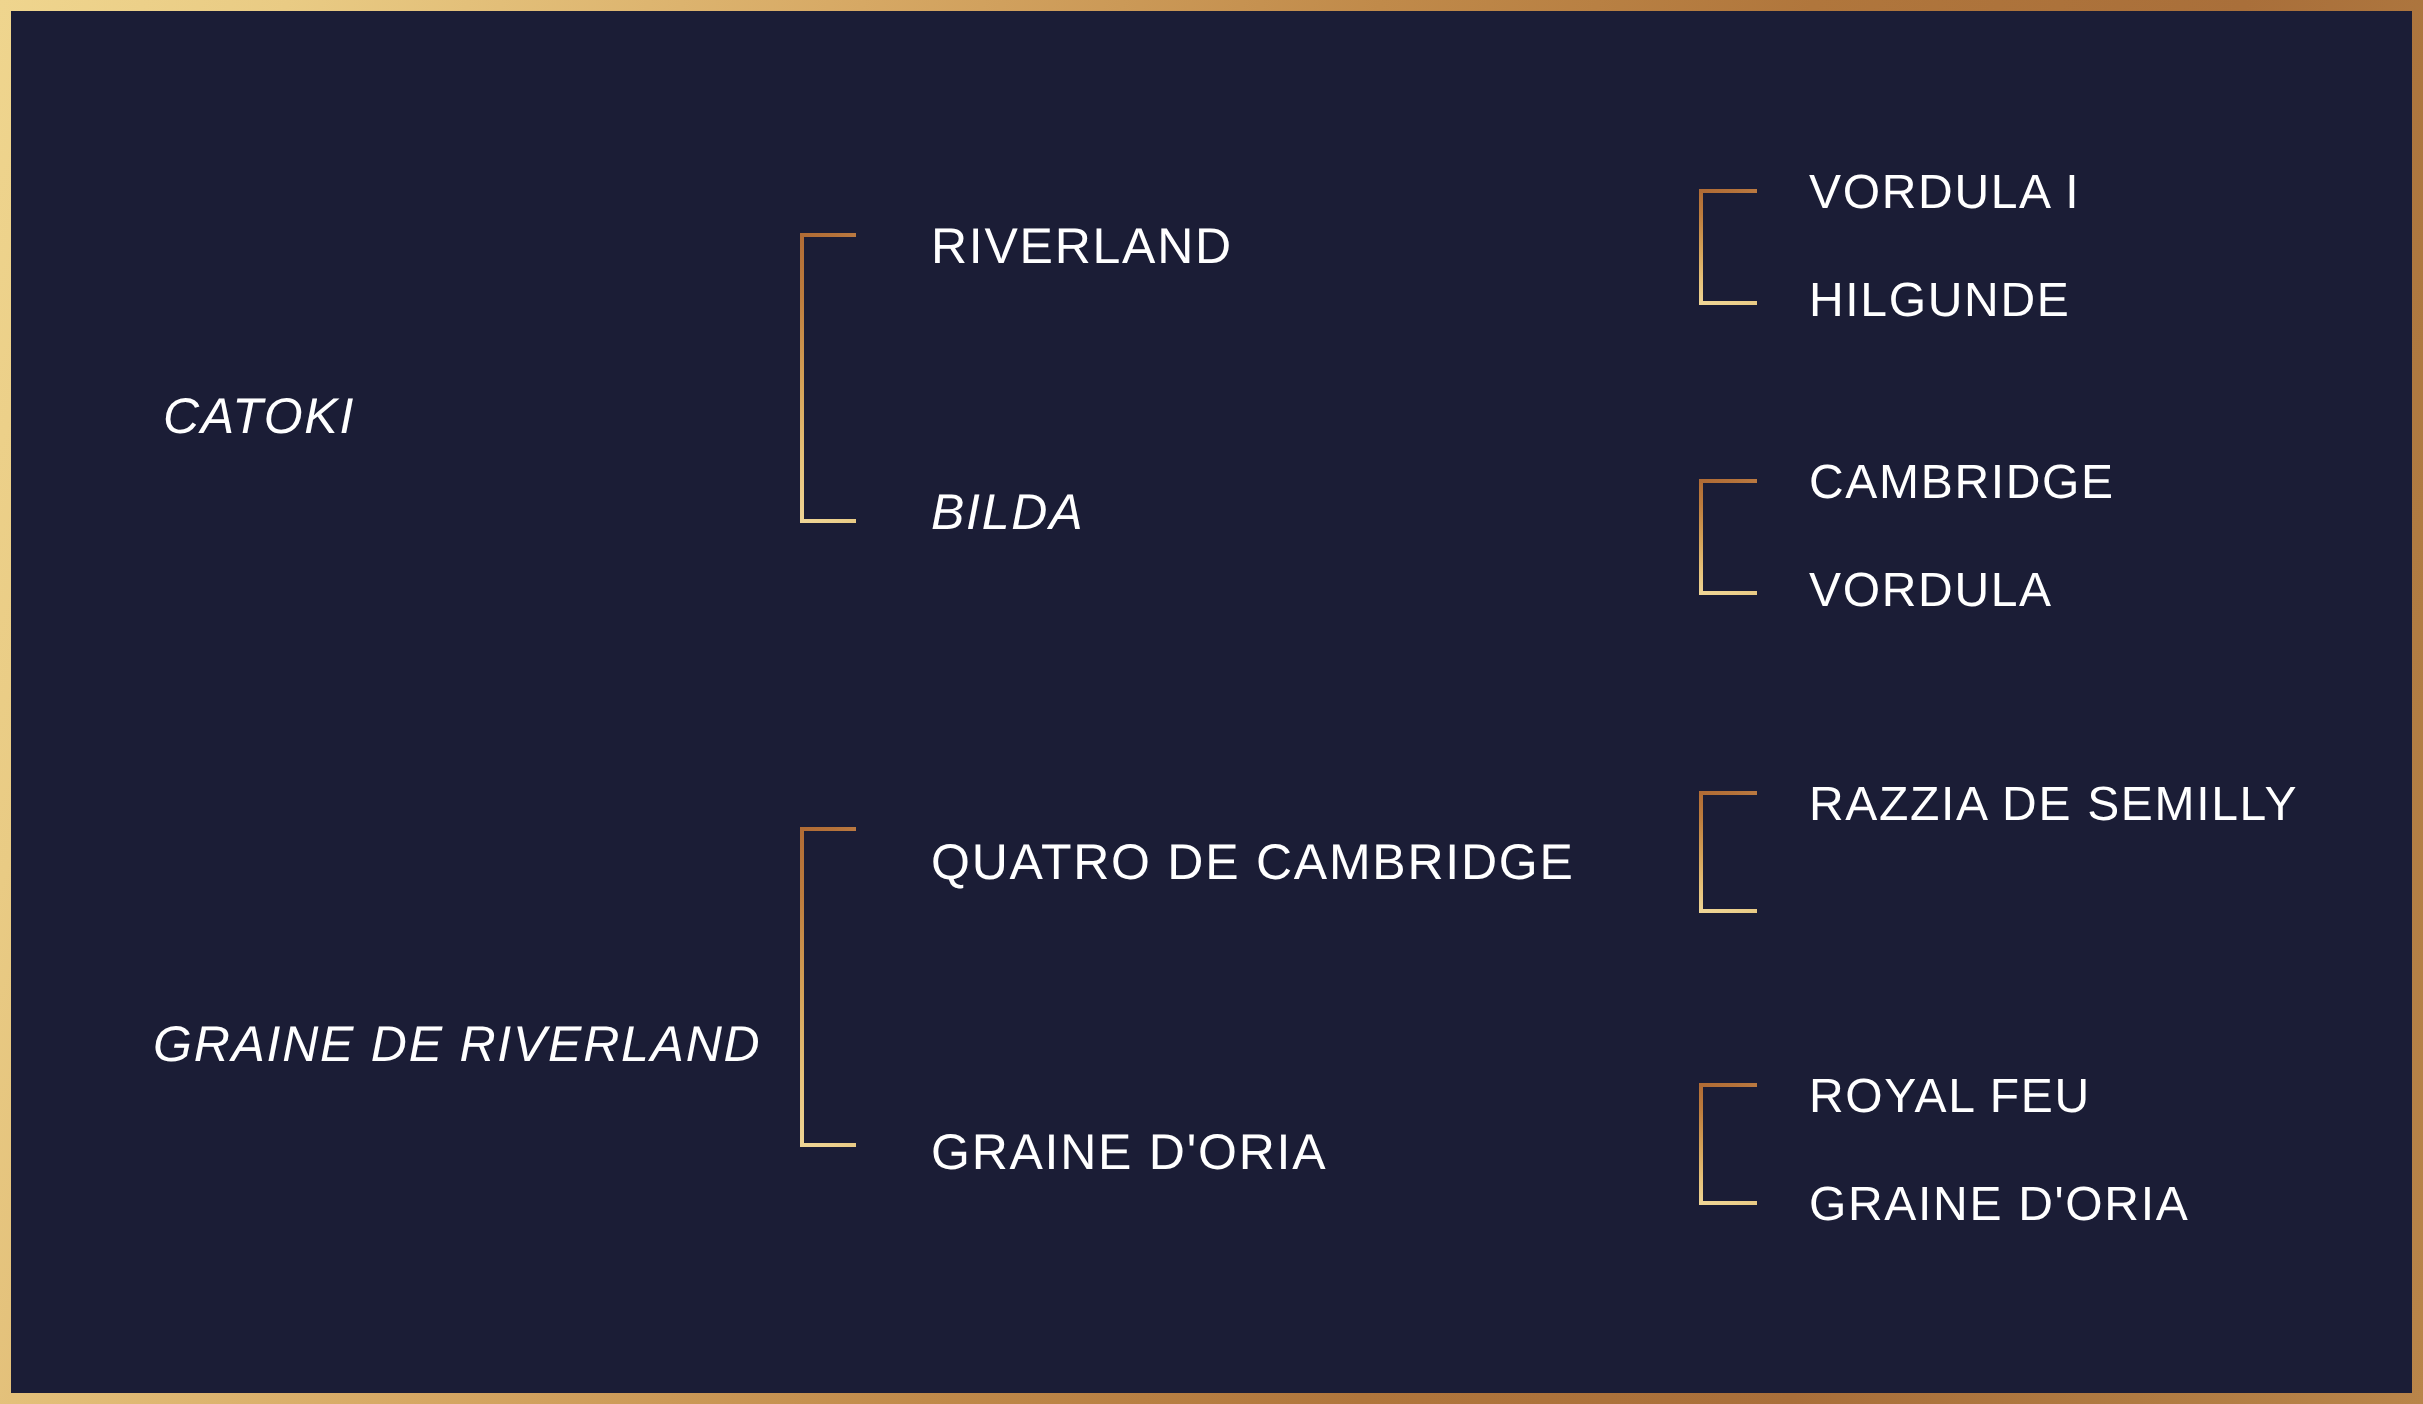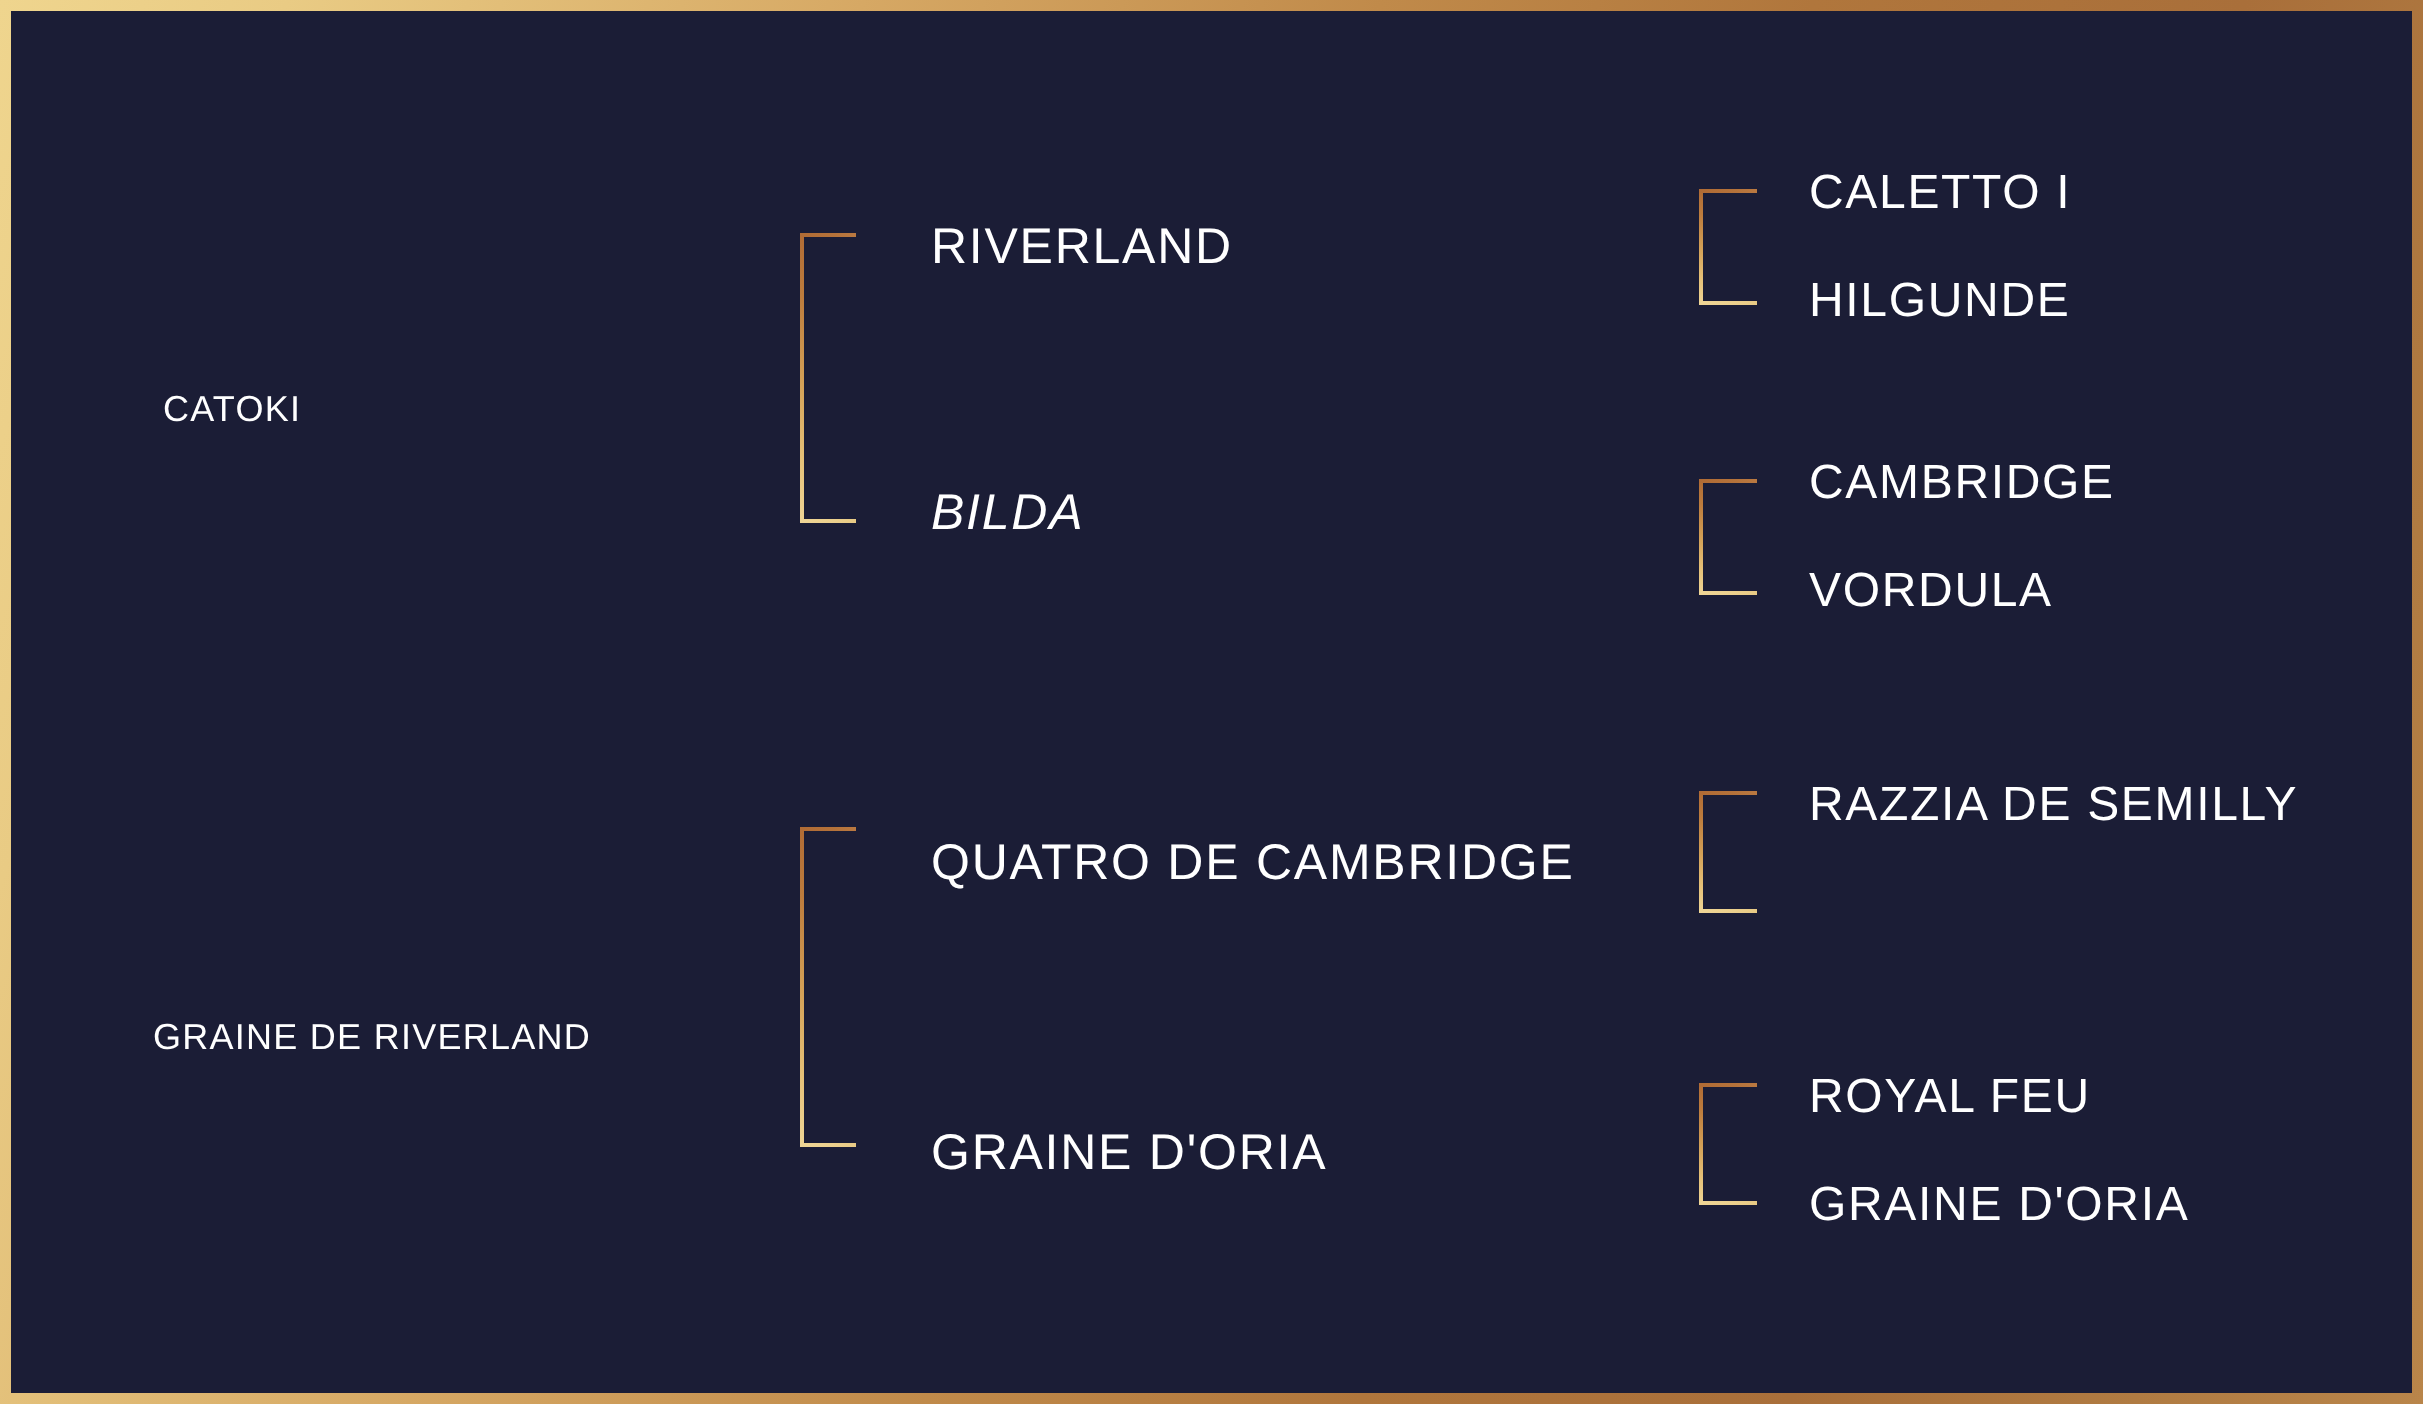--- a/index.html
+++ b/index.html
@@ -44,21 +44,21 @@
     color:#ffffff;
     font-family:"Liberation Sans", sans-serif;
     font-weight:400;
     letter-spacing:0.035em;
     white-space:nowrap;
     line-height:1;
     text-rendering:geometricPrecision;
     -webkit-font-smoothing:antialiased;
   }
 
-  .gen-1 { font-size:36px; }
+  .gen-1 { font-size:50px;font-style:italic; }
   .gen-2 { font-size:50px; }
   .gen-3 { font-size:48px; }
 
   
   .bracket {
     position:absolute;
     pointer-events:none;
   }
   .bracket .v {
     position:absolute;
@@ -122,21 +122,21 @@
       <div class="h top"></div>
       <div class="h bottom"></div>
     </div>
 
     <div class="bracket" style="left:1688px; top:1072px; width:58px; height:122px;">
       <div class="v"></div>
       <div class="h top"></div>
       <div class="h bottom"></div>
     </div>
 
-    <div class="node-label gen-3" style="left:1798px; top:158px;">CALETTO I</div>
+    <div class="node-label gen-3" style="left:1798px; top:158px;">VORDULA I</div>
 
     <div class="node-label gen-3" style="left:1798px; top:266px;">HILGUNDE</div>
 
     <div class="node-label gen-3" style="left:1798px; top:448px;">CAMBRIDGE</div>
 
     <div class="node-label gen-3" style="left:1798px; top:556px;">VORDULA</div>
 
     <div class="node-label gen-3" style="left:1798px; top:770px;">RAZZIA DE SEMILLY</div>
 
 

